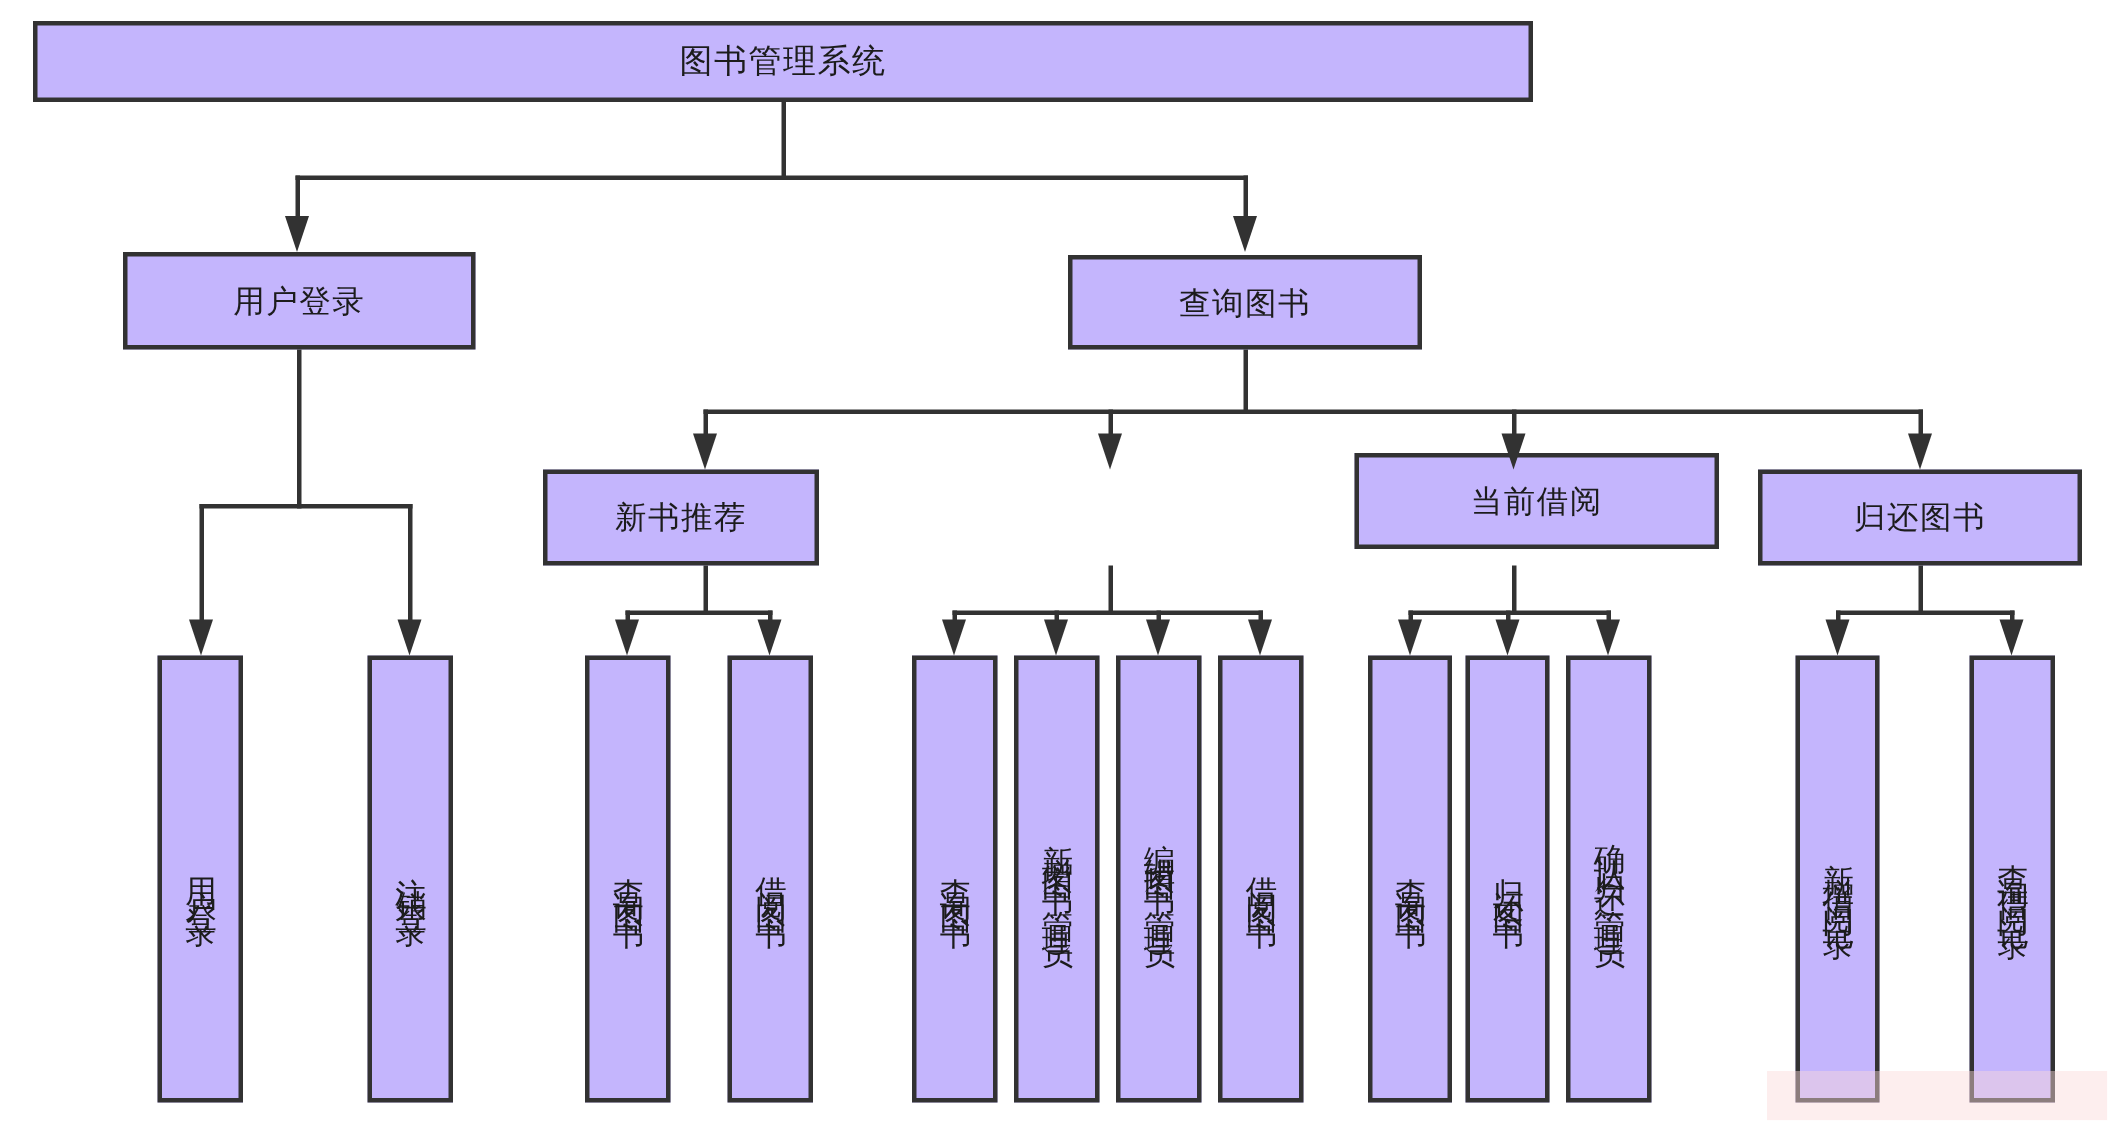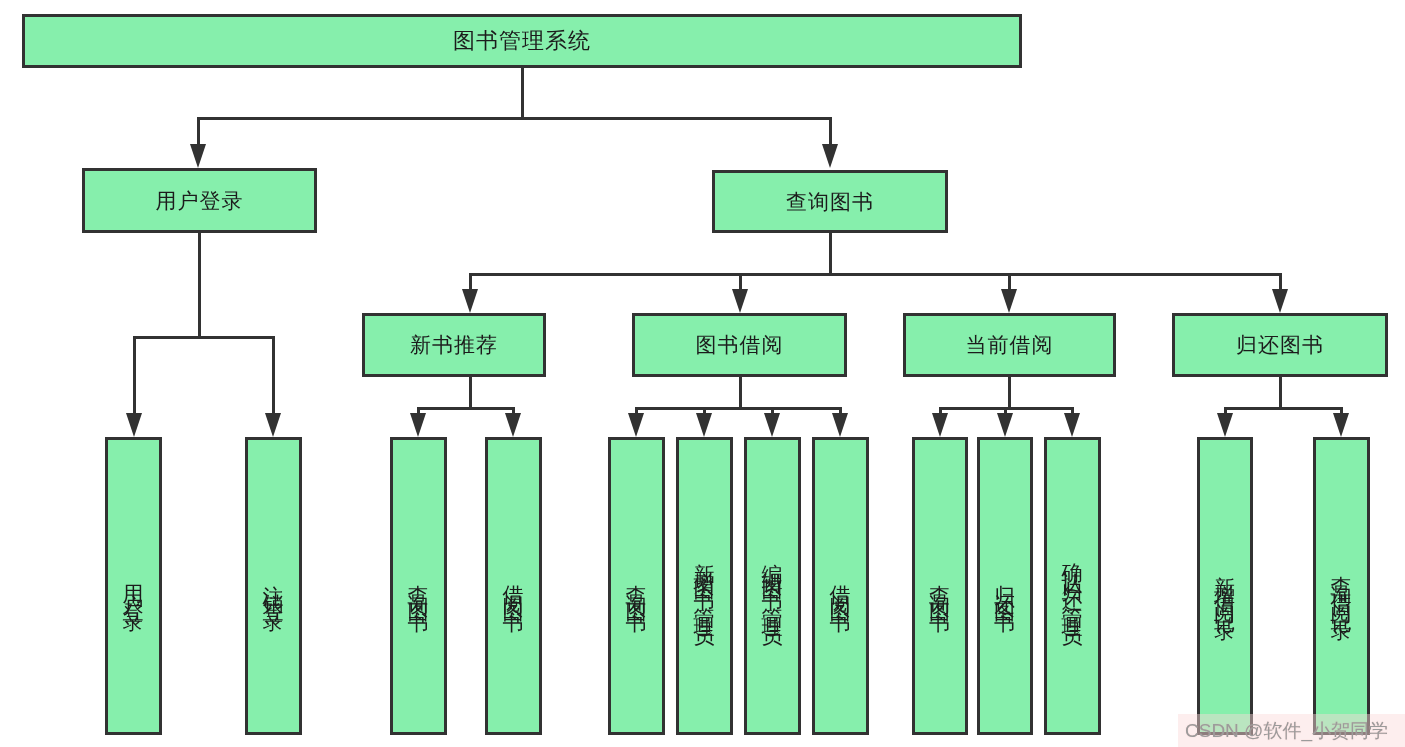--- a/index.html
+++ b/index.html
@@ -8,21 +8,21 @@
     position: relative;
     width: 1405px;
     height: 747px;
     background: #ffffff;
     overflow: hidden;
   }
   .node {
     position: absolute;
     box-sizing: border-box;
     border: 3px solid #323232;
-    background: #86efac;
+    background: #c4b5fd;
     display: flex;
     align-items: center;
     justify-content: center;
     color: #1c1c1c;
   }
   .box-h .lbl {
     font-size: 21px;
     letter-spacing: 1px;
     white-space: nowrap;
   }
@@ -77,24 +77,21 @@
   <div class="node box-h" style="left:82px; top:168px; width:235px; height:65px">
     <span class="lbl">用户登录</span>
   </div>
   <div class="node box-h" style="left:712px; top:170px; width:236px; height:63px">
     <span class="lbl">查询图书</span>
   </div>
 
   <div class="node box-h" style="left:362px; top:313px; width:184px; height:64px">
     <span class="lbl">新书推荐</span>
   </div>
-  <div class="node box-h" style="left:632px; top:313px; width:215px; height:64px">
-    <span class="lbl">图书借阅</span>
-  </div>
-  <div class="node box-h" style="left:903px; top:313px; width:213px; height:64px">
+  <div class="node box-h" style="left:903px; top:302px; width:243px; height:64px">
     <span class="lbl">当前借阅</span>
   </div>
   <div class="node box-h" style="left:1172px; top:313px; width:216px; height:64px">
     <span class="lbl">归还图书</span>
   </div>
 
   <div class="node box-v" style="left:105px; top:437px; width:57px; height:298px">
     <span class="lbl">用户登录</span>
   </div>
   <div class="node box-v" style="left:245px; top:437px; width:57px; height:298px">
@@ -132,21 +129,20 @@
   </div>
 
   <div class="node box-v" style="left:1197px; top:437px; width:56px; height:298px">
     <span class="lbl">新增借阅记录</span>
   </div>
   <div class="node box-v" style="left:1313px; top:437px; width:57px; height:298px">
     <span class="lbl">查询借阅记录</span>
   </div>
 
   <div id="watermark-band"></div>
-  <div id="watermark">CSDN @软件_小贺同学</div>
 <div class="cline" style="left: 520.5px; top: 68px; width: 3px; height: 52px;"></div>
     <div class="cline" style="left: 196.5px; top: 117px; width: 635px; height: 3px;"></div>
     <div class="cline" style="left: 196.5px; top: 117px; width: 3px; height: 29px;"></div>
     <div class="carrow" style="left: 190px; top: 144px;"></div>
     <div class="cline" style="left: 828.5px; top: 117px; width: 3px; height: 29px;"></div>
     <div class="carrow" style="left: 822px; top: 144px;"></div>
     <div class="cline" style="left: 197.5px; top: 233px; width: 3px; height: 106px;"></div>
     <div class="cline" style="left: 132.5px; top: 336px; width: 142px; height: 3px;"></div>
     <div class="cline" style="left: 132.5px; top: 336px; width: 3px; height: 79px;"></div>
     <div class="carrow" style="left: 126px; top: 413px;"></div>

